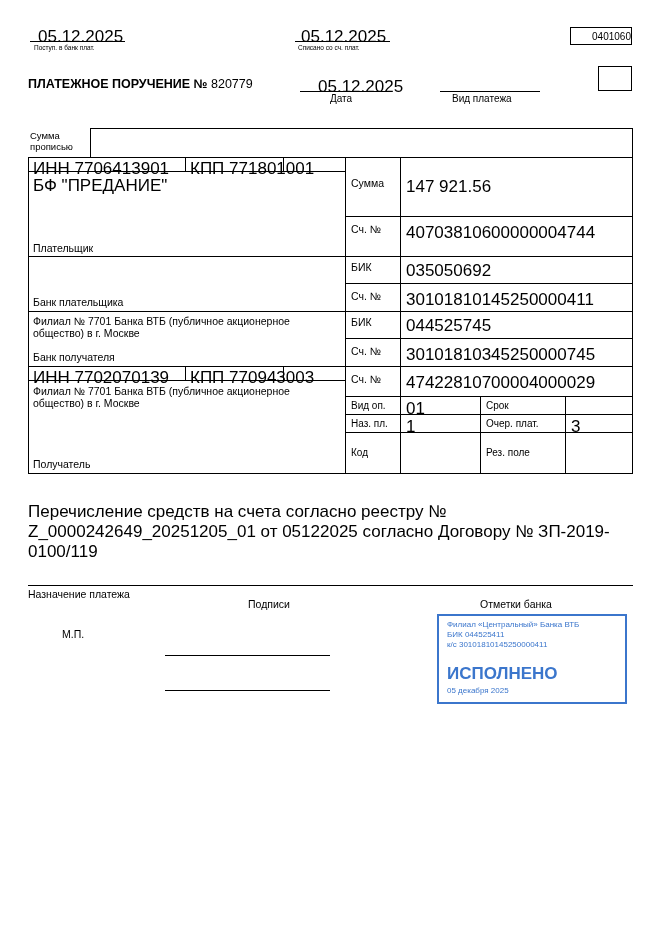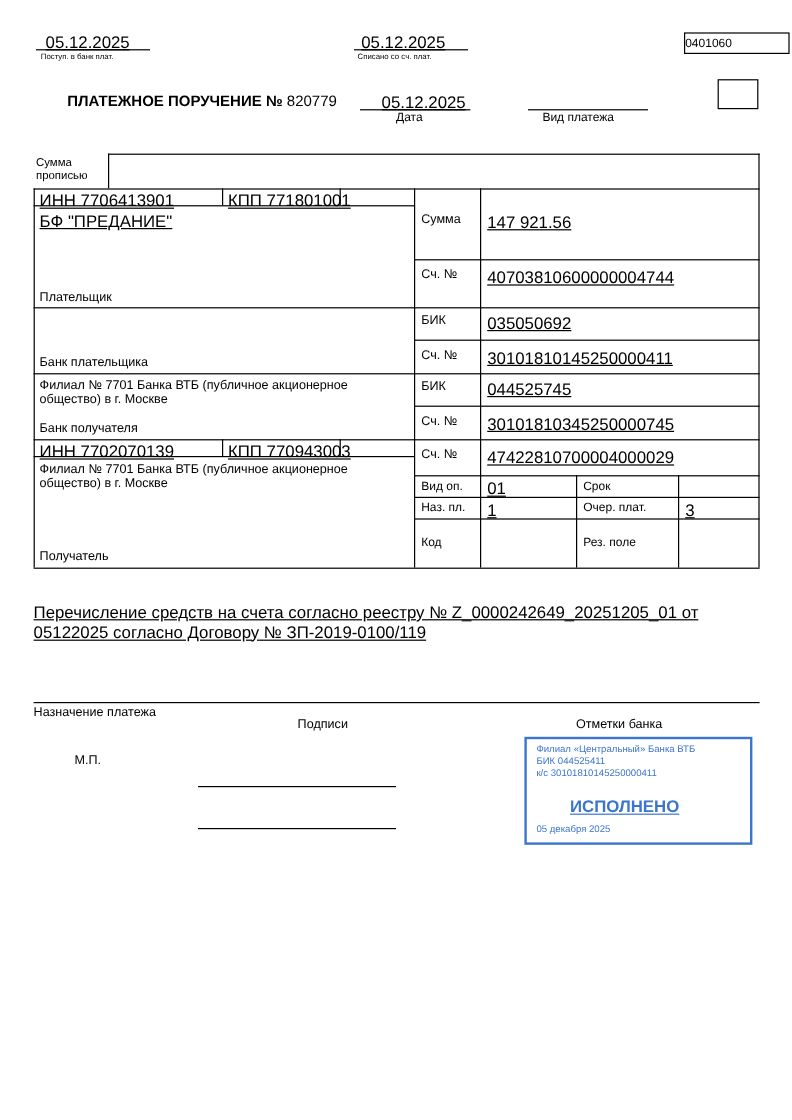--- a/index.html
+++ b/index.html
@@ -1,47 +1,47 @@
 <!DOCTYPE html>
 <html><head>
 <meta charset="utf-8">
 <style>
   html,body{margin:0;padding:0;background:#fff;}
   .page{position:relative;width:660px;height:933px;background:#ffffff;
         font-family:"Liberation Sans", sans-serif;color:#000;overflow:hidden;}
   .t{position:absolute;line-height:1.18;white-space:nowrap;}
   .wrap{white-space:normal;}
-  .b{font-weight:bold;margin-left:28px;}
+  .b{font-weight:bold;}
   .t6{font-size:6.5px;}
   .t8{font-size:8px;}
   .t9{font-size:9.5px;}
   .t10{font-size:10px;}
   .t11{font-size:10.5px;}
-  .t12{font-size:14px;text-decoration:underline;}
+  .t12{font-size:17px;}
   .tt{font-size:12.5px;}
   .hline{position:absolute;height:1px;background:#000;}
   .vline{position:absolute;width:1px;background:#000;}
   .box{position:absolute;border:1px solid #000;box-sizing:border-box;}
   .stamp{position:absolute;border:2px solid #3b76cc;box-sizing:border-box;}
   .stamp-text{color:#3b76cc;}
 </style>
 </head>
 <body>
 
 <div class="page">
 
   <div class="t t12" style="left:38px;top:27px">05.12.2025</div>
   <div class="hline" style="left:30px;top:41px;width:95px"></div>
   <div class="t t6" style="left:34px;top:44px">Поступ. в банк плат.</div>
 
   <div class="t t12" style="left:301px;top:27px">05.12.2025</div>
   <div class="hline" style="left:295px;top:41px;width:95px"></div>
   <div class="t t6" style="left:298px;top:44px">Списано со сч. плат.</div>
 
-  <div class="box t10" style="left:570px;top:27px;width:88px;height:18px;display:flex;align-items:center;justify-content:flex-start">
+  <div class="box t10" style="left:570px;top:27px;width:62px;height:18px;display:flex;align-items:center;justify-content:flex-end">
     <span>0401060</span>
   </div>
 
   <div class="t tt" style="left:28px;top:77px">
     <span class="b">ПЛАТЕЖНОЕ ПОРУЧЕНИЕ №</span>
     <span>820779</span>
   </div>
   <div class="t t12" style="left:318px;top:77px">05.12.2025</div>
   <div class="hline" style="left:300px;top:91px;width:92px"></div>
   <div class="t t10" style="left:330px;top:93px">Дата</div>

